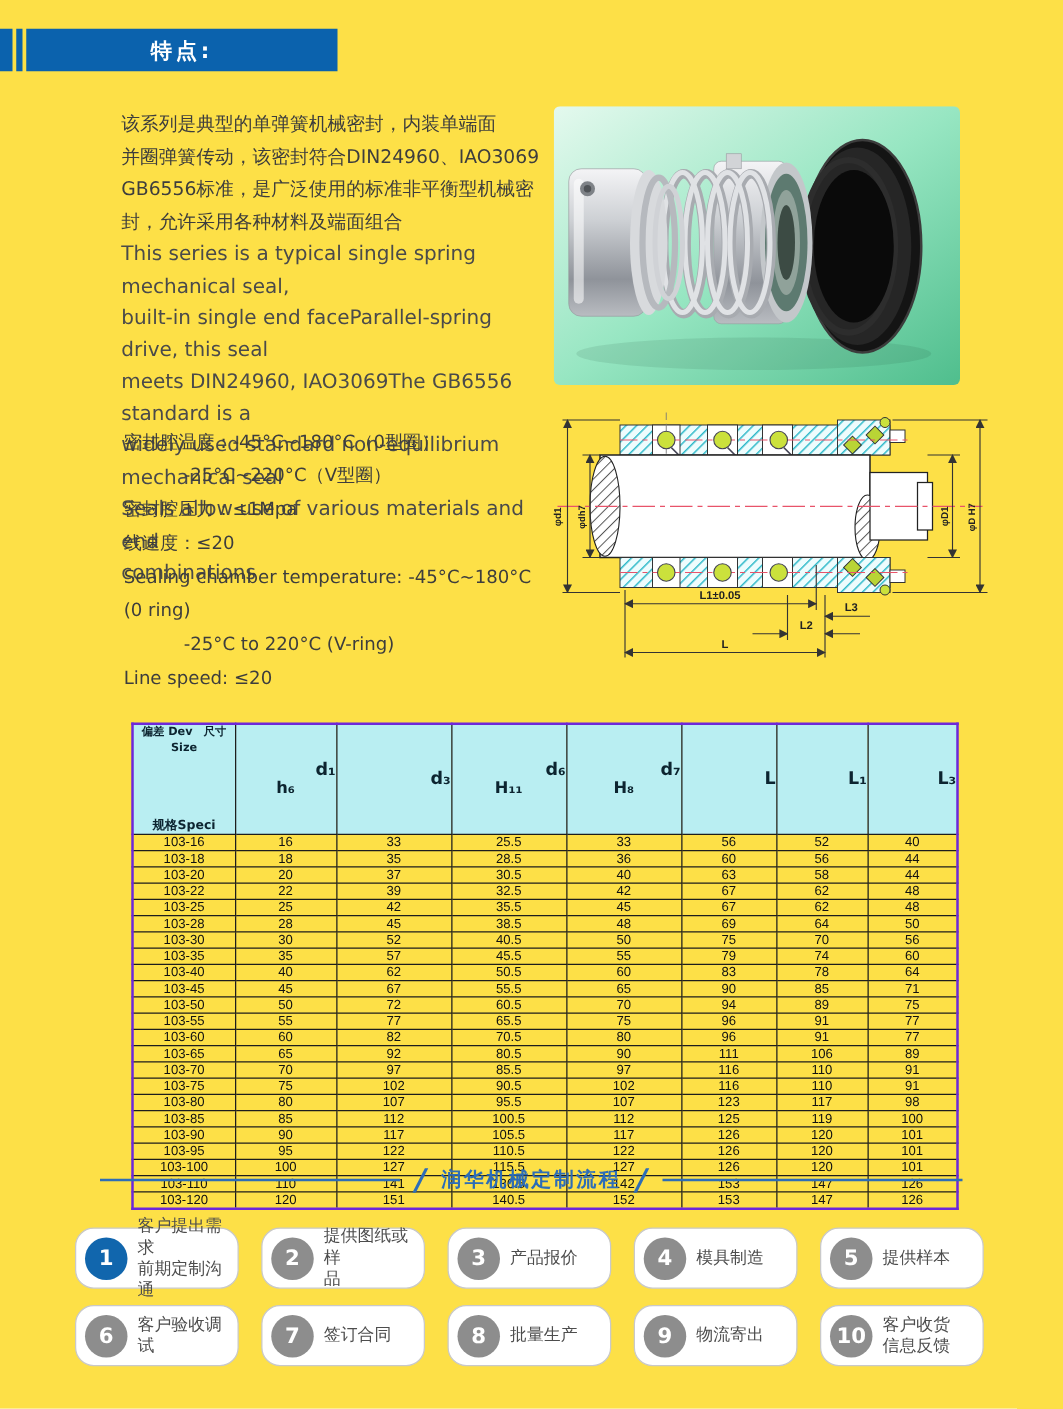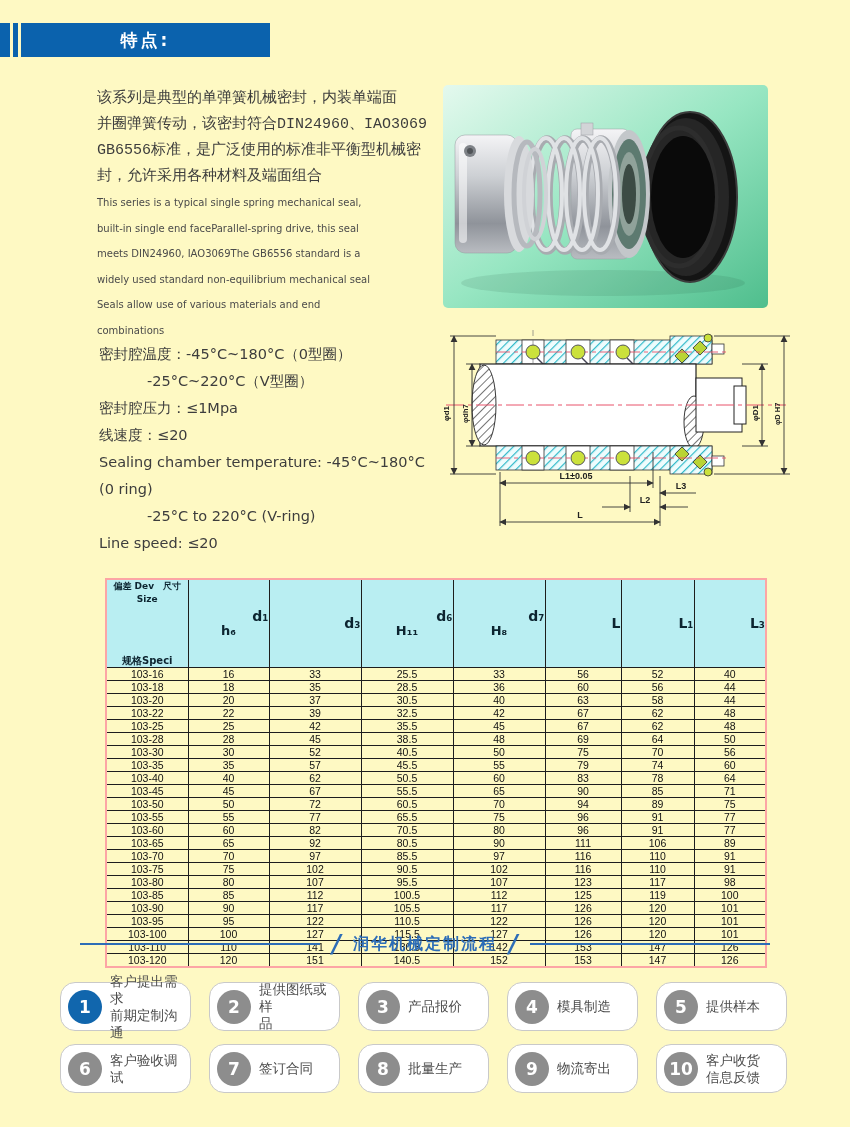--- a/index.html
+++ b/index.html
@@ -1,45 +1,45 @@
 <!DOCTYPE html>
 <html><head>
 <meta charset="utf-8">
 <style>
   html,body{margin:0;padding:0;background:#fff;}
-  .page{position:relative;width:850px;height:1127px;background:#fef9c3;overflow:hidden;
+  .page{position:relative;width:850px;height:1127px;background:#fde047;overflow:hidden;
         font-family:"DejaVu Sans","Liberation Sans",sans-serif;}
 
   
   .deco-block{position:absolute;left:0;top:23px;width:10px;height:34px;background:#0b62ad;}
   .deco-stripe{position:absolute;left:13px;top:23px;width:5px;height:34px;background:#0b62ad;}
   .header-bar{position:absolute;left:21px;top:23px;width:249px;height:34px;background:#0b62ad;
               color:#fff;display:flex;align-items:center;justify-content:center;
               font-size:17px;font-weight:bold;letter-spacing:3px;}
 
   
   .intro{position:absolute;left:97px;top:86px;width:336px;}
-  .cn-line{font-size:15px;line-height:26px;color:#3d3d3d;font-family:Liberation Mono, monospace;}
-  .en-line{font-size:10px;line-height:25.5px;color:#4a4a4a;}
+  .cn-line{font-size:15px;line-height:26px;color:#3d3d3d;}
+  .en-line{font-size:16px;line-height:25.5px;color:#4a4a4a;}
 
   
   .photo{position:absolute;left:443px;top:85px;width:325px;height:223px;}
 
   
   .specs{position:absolute;left:99px;top:341px;width:345px;}
   .spec-line{font-size:14.5px;line-height:27px;color:#3d3d3d;}
   .spec-line.indent{padding-left:48px;}
 
   
   .drawing{position:absolute;left:438px;top:326px;width:360px;height:218px;}
   .drawing text{font-family:"Liberation Sans",sans-serif;}
 
   
   table.spec-table{position:absolute;left:105px;top:578px;width:660px;border-collapse:collapse;
-                   table-layout:fixed;border:2px solid #fca5a5;}
+                   table-layout:fixed;border:2px solid #6d28d9;}
   .spec-table th,.spec-table td{border:1px solid #1d1d1d;text-align:center;vertical-align:middle;padding:0;}
   .spec-table thead th{background:#b9eef2;height:43px;color:#0c2430;}
   .hdr-main{font-size:14px;font-weight:bold;line-height:15px;text-align:right;}
   .hdr-sub{font-size:13px;font-weight:bold;line-height:14px;}
   .hdr-first-top{font-size:9px;font-weight:bold;line-height:13px;}
   .hdr-first-bottom{font-size:10px;font-weight:bold;line-height:13px;margin-top:48px;}
   .spec-table td{font-family:"Liberation Sans",sans-serif;font-size:10.5px;height:12px;
                  line-height:11px;color:#111;}
 
   

